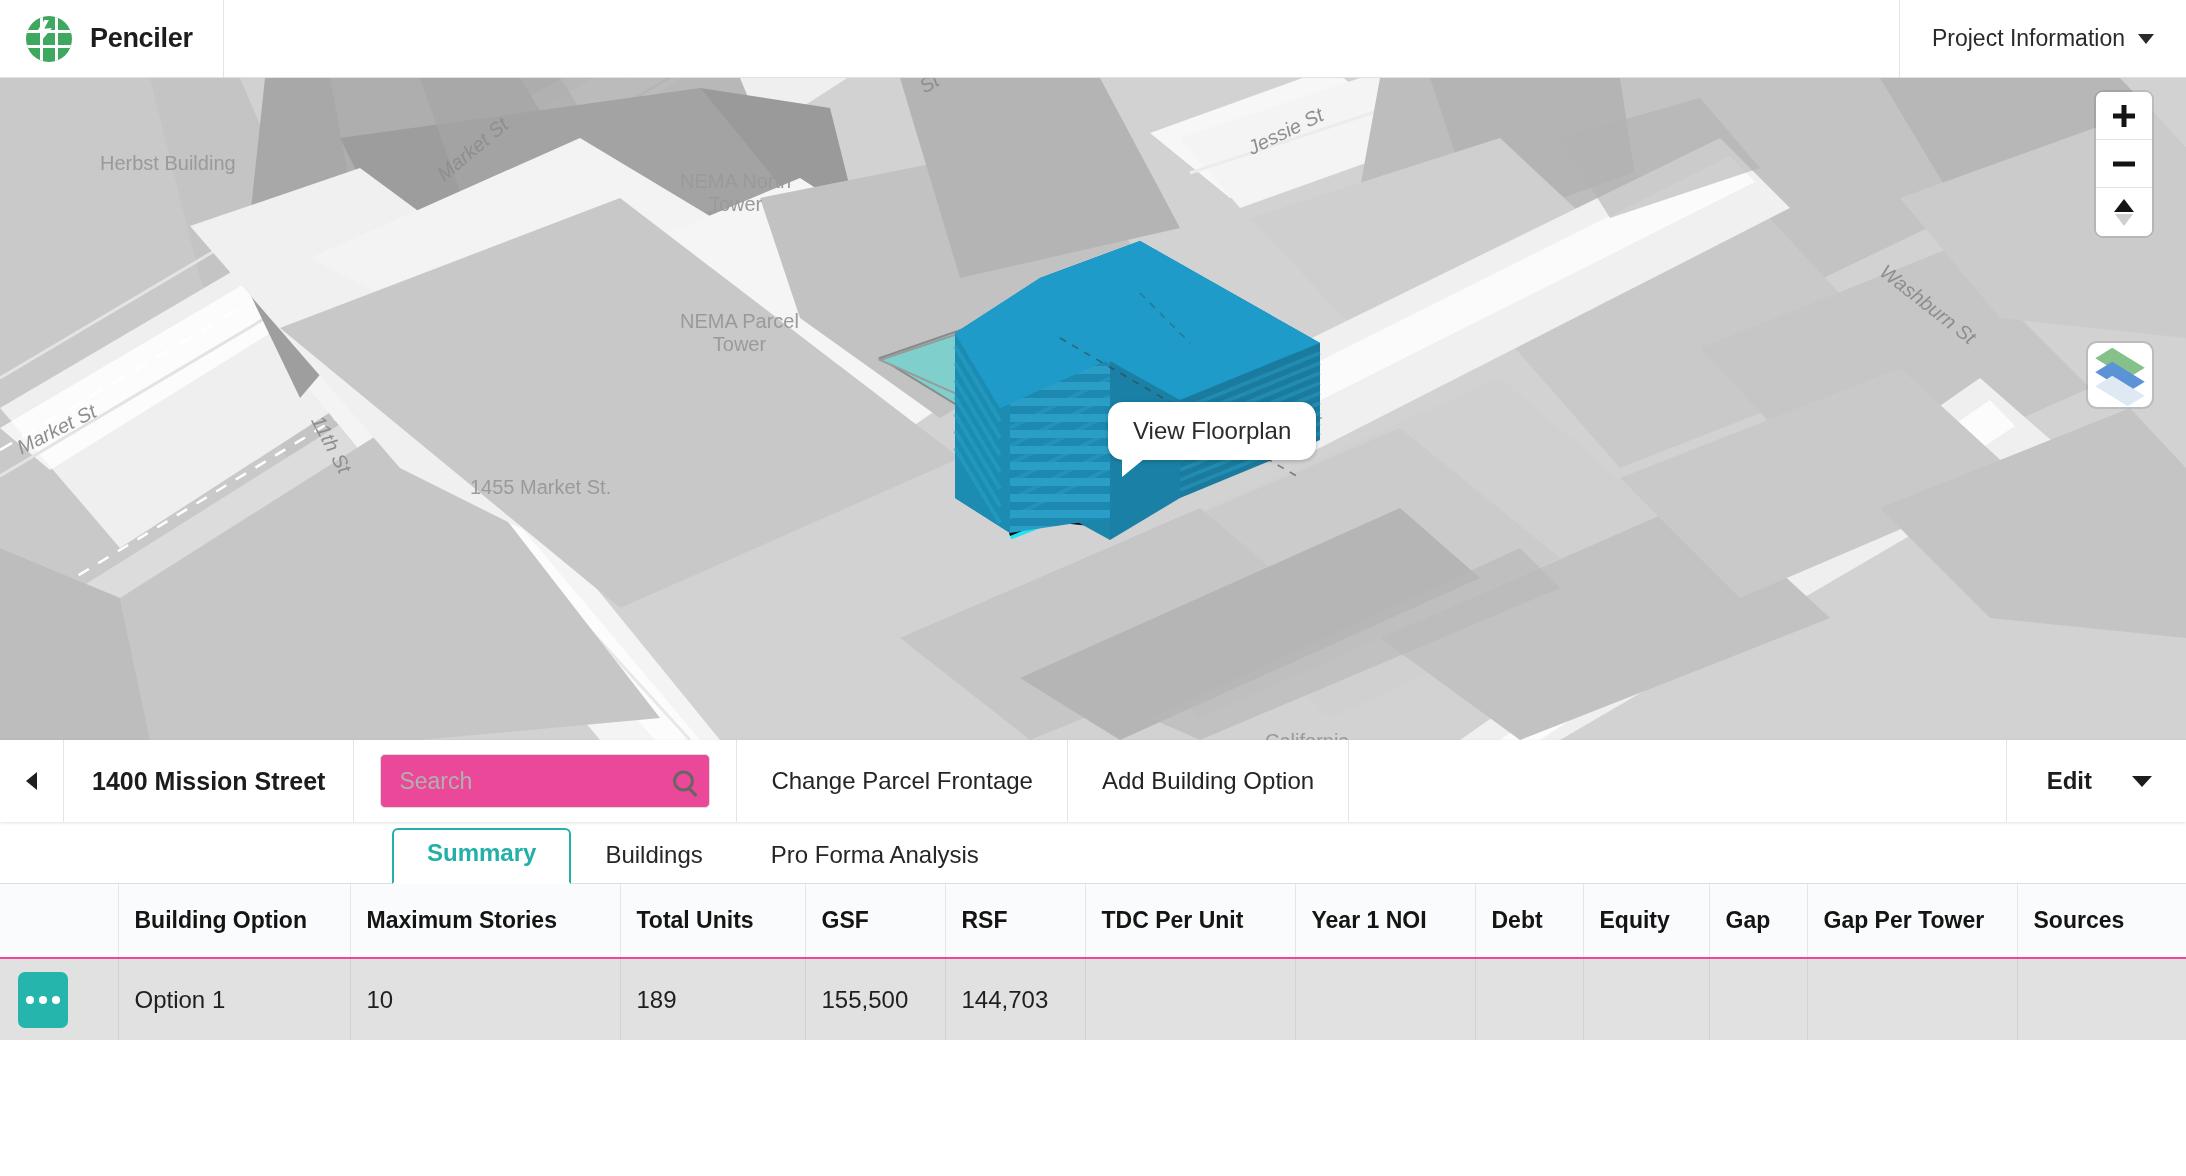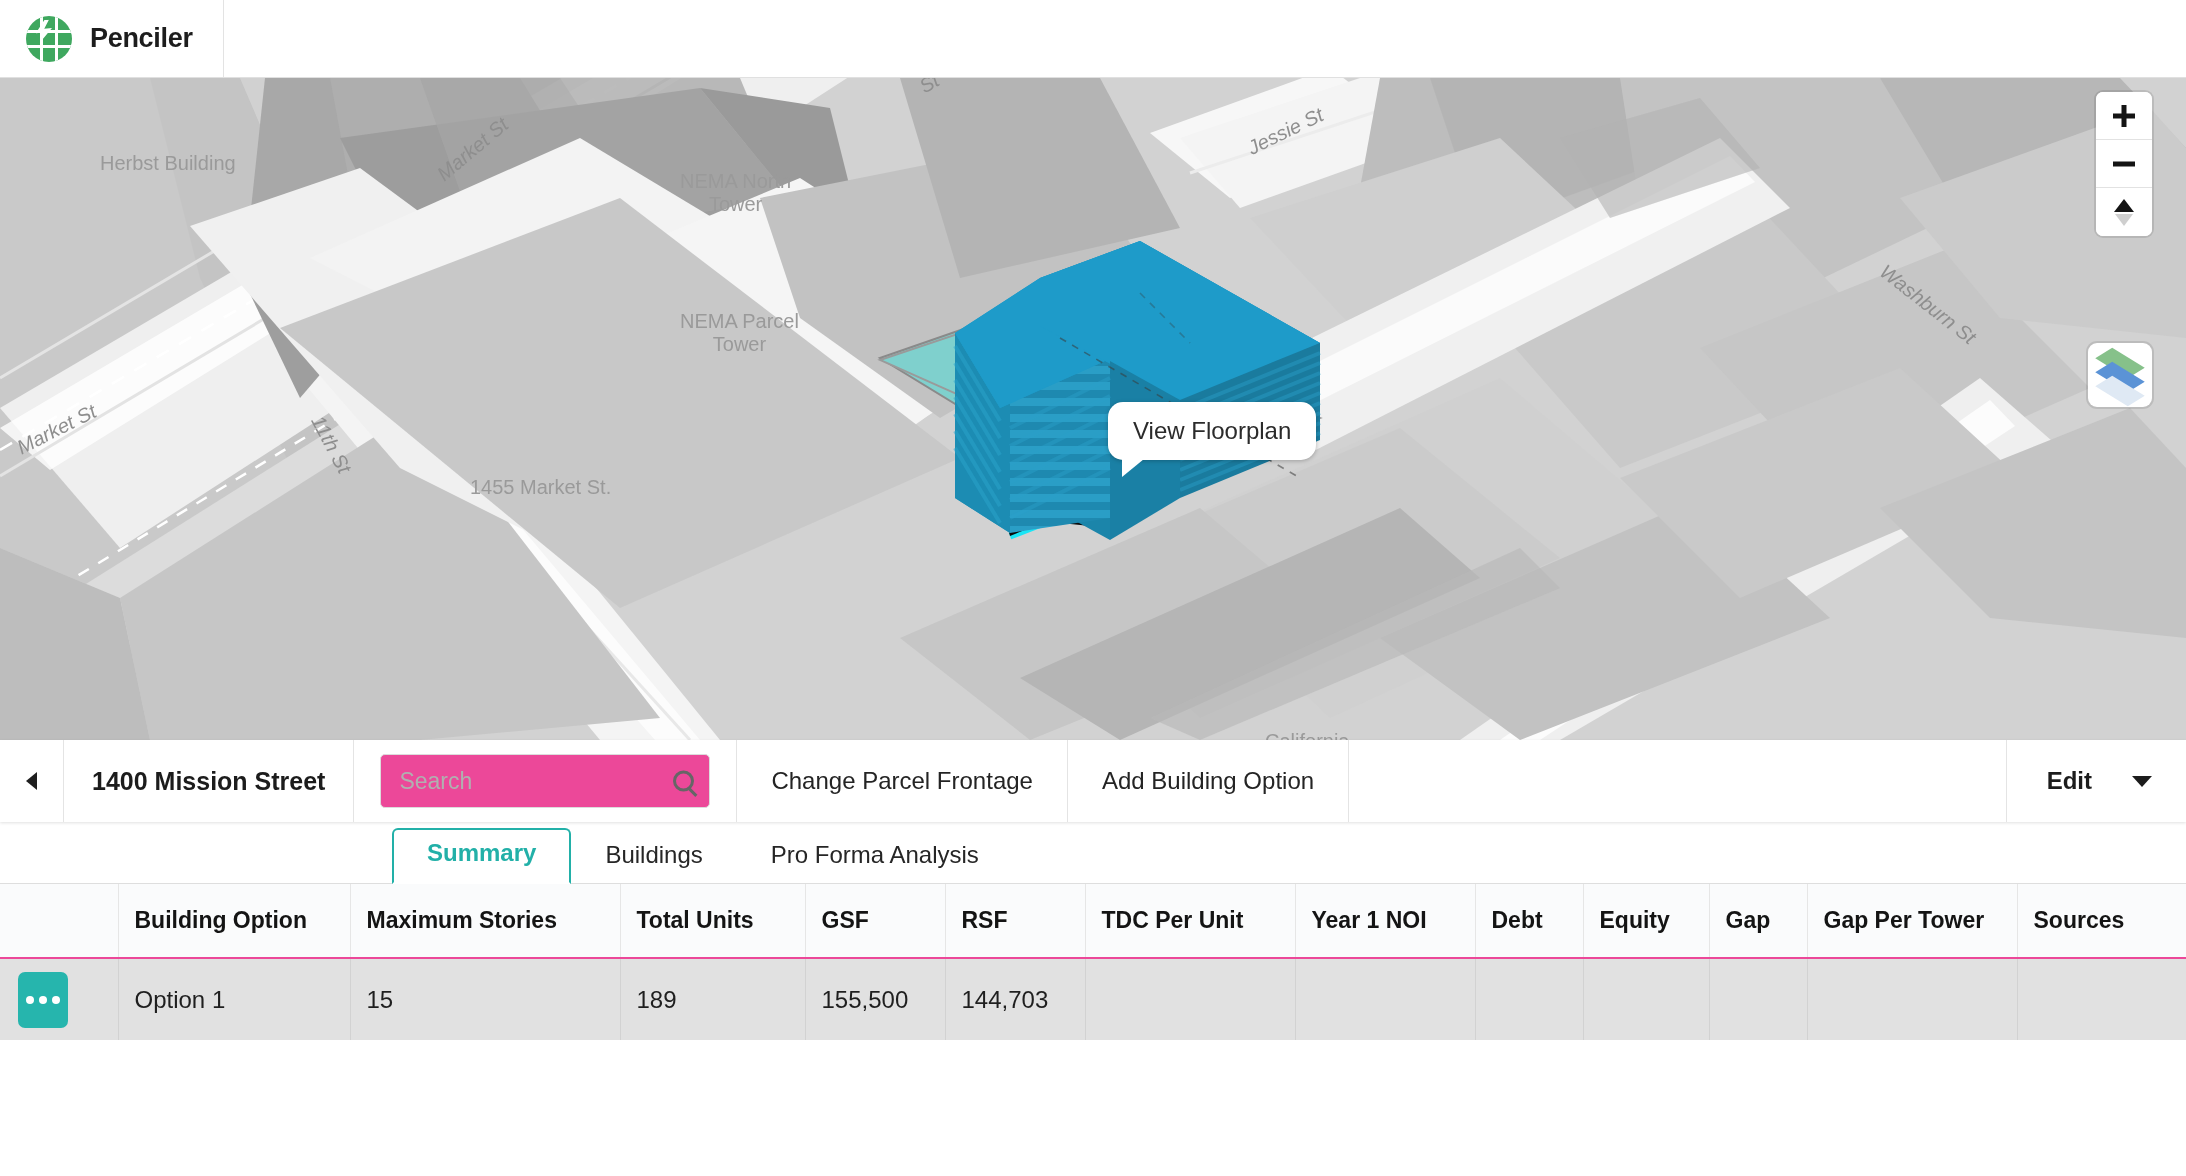--- a/index.html
+++ b/index.html
@@ -293,20 +293,24 @@
     <div class="logo-circle">
       <span class="gl gv1"></span>
         <span class="gl gv2"></span>
       <span class="gl gh1"></span>
         <span class="gl gh2"></span>
       <span class="bolt"></span>
     </div>
     <span class="brand-name">Penciler</span>
   </div>
   <div class="nav-spacer"></div>
+  <div class="nav-item">
+    <span>Project Information</span>
+    <span class="caret-dn"></span>
+  </div>
 </div>
 
 <div class="map">
   <svg width="2186" height="662" viewBox="0 0 2186 662">
     <defs>
       <pattern id="floors" width="8" height="16" patternUnits="userSpaceOnUse">
         <rect width="8" height="16" fill="#1e89b0"></rect>
         <rect width="8" height="8" fill="#2a9ec6"></rect>
       </pattern>
     </defs>
@@ -536,21 +540,21 @@
     <tbody>
       <tr>
         <td class="actions">
           <button class="dots-btn">
             <i></i>
               <i></i>
               <i></i>
           </button>
         </td>
         <td>Option 1</td>
-        <td>15</td>
+        <td>10</td>
         <td>189</td>
         <td>155,500</td>
         <td>144,703</td>
         <td></td>
         <td></td>
         <td></td>
         <td></td>
         <td></td>
         <td></td>
         <td></td>

